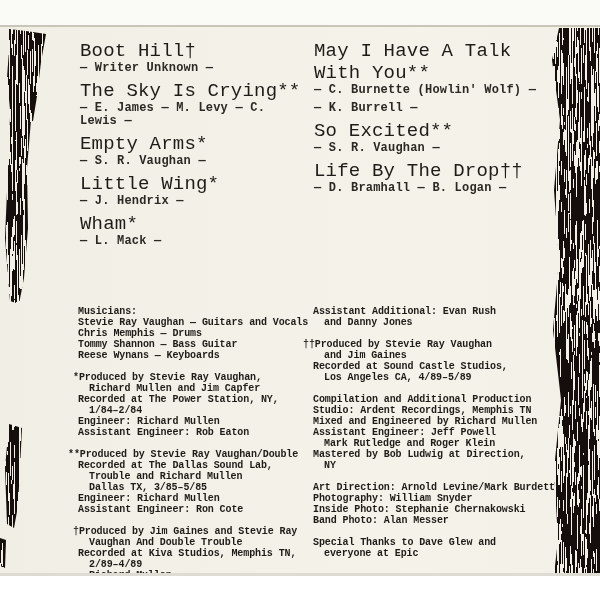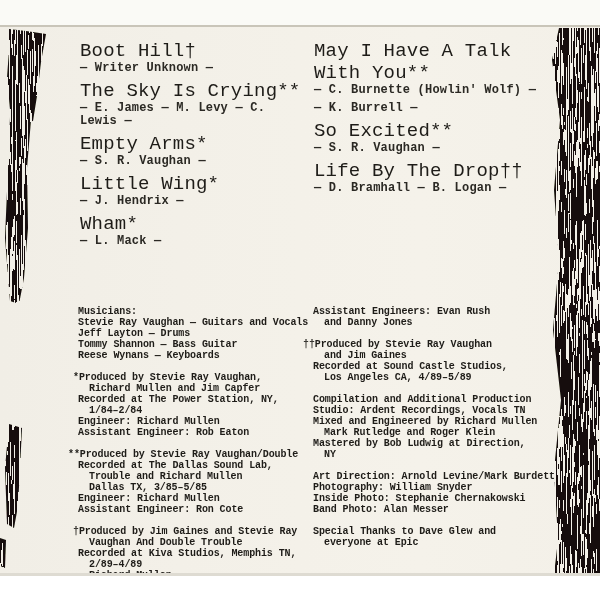--- a/index.html
+++ b/index.html
@@ -107,21 +107,21 @@
     <div class="track">
       <div class="t-title">Life By The Drop††</div>
       <div class="t-writers">— D. Bramhall — B. Logan —</div>
     </div>
   </div>
 
   <div class="credits left">
     <div class="credit-block">
       <div class="cl">Musicians:</div>
       <div class="cl">Stevie Ray Vaughan — Guitars and Vocals</div>
-      <div class="cl">Jeff Layton — Drums</div>
+      <div class="cl">Chris Memphis — Drums</div>
       <div class="cl">Tommy Shannon — Bass Guitar</div>
       <div class="cl">Reese Wynans — Keyboards</div>
     </div>
     <div class="credit-block">
       <div class="cl hang1">*Produced by Stevie Ray Vaughan,</div>
       <div class="cl ind">Richard Mullen and Jim Capfer</div>
       <div class="cl">Recorded at The Power Station, NY,</div>
       <div class="cl ind">1/84–2/84</div>
       <div class="cl">Engineer: Richard Mullen</div>
       <div class="cl">Assistant Engineer: Rob Eaton</div>
@@ -138,33 +138,34 @@
       <div class="cl hang1">†Produced by Jim Gaines and Stevie Ray</div>
       <div class="cl ind">Vaughan And Double Trouble</div>
       <div class="cl">Recorded at Kiva Studios, Memphis TN,</div>
       <div class="cl ind">2/89–4/89</div>
       <div class="cl ind">Richard Mullen</div>
     </div>
   </div>
 
   <div class="credits right">
     <div class="credit-block">
-      <div class="cl">Assistant Engineers: Evan Rush</div>
+      <div class="cl">Assistant Additional: Evan Rush</div>
       <div class="cl ind">and Danny Jones</div>
     </div>
     <div class="credit-block">
       <div class="cl hang2">††Produced by Stevie Ray Vaughan</div>
       <div class="cl ind">and Jim Gaines</div>
       <div class="cl">Recorded at Sound Castle Studios,</div>
       <div class="cl ind">Los Angeles CA, 4/89–5/89</div>
     </div>
     <div class="credit-block">
       <div class="cl">Compilation and Additional Production</div>
-      <div class="cl">Studio: Ardent Recordings, Vocals TN</div>
+      <div class="cl">Studio: Ardent Recordings, Memphis TN</div>
       <div class="cl">Mixed and Engineered by Richard Mullen</div>
+      <div class="cl">Assistant Engineer: Jeff Powell</div>
       <div class="cl ind">Mark Rutledge and Roger Klein</div>
       <div class="cl">Mastered by Bob Ludwig at Direction,</div>
       <div class="cl ind">NY</div>
     </div>
     <div class="credit-block">
       <div class="cl">Art Direction: Arnold Levine/Mark Burdett</div>
       <div class="cl">Photography: William Snyder</div>
       <div class="cl">Inside Photo: Stephanie Chernakowski</div>
       <div class="cl">Band Photo: Alan Messer</div>
     </div>

